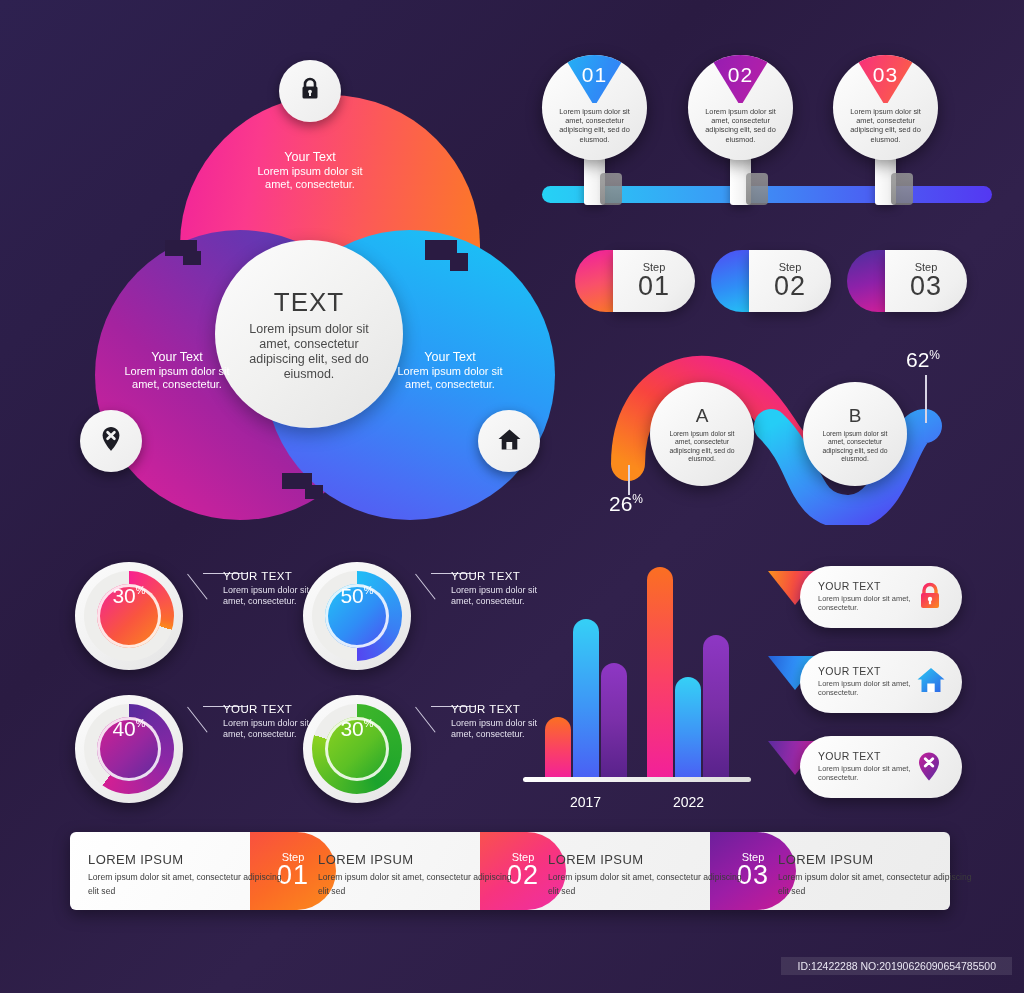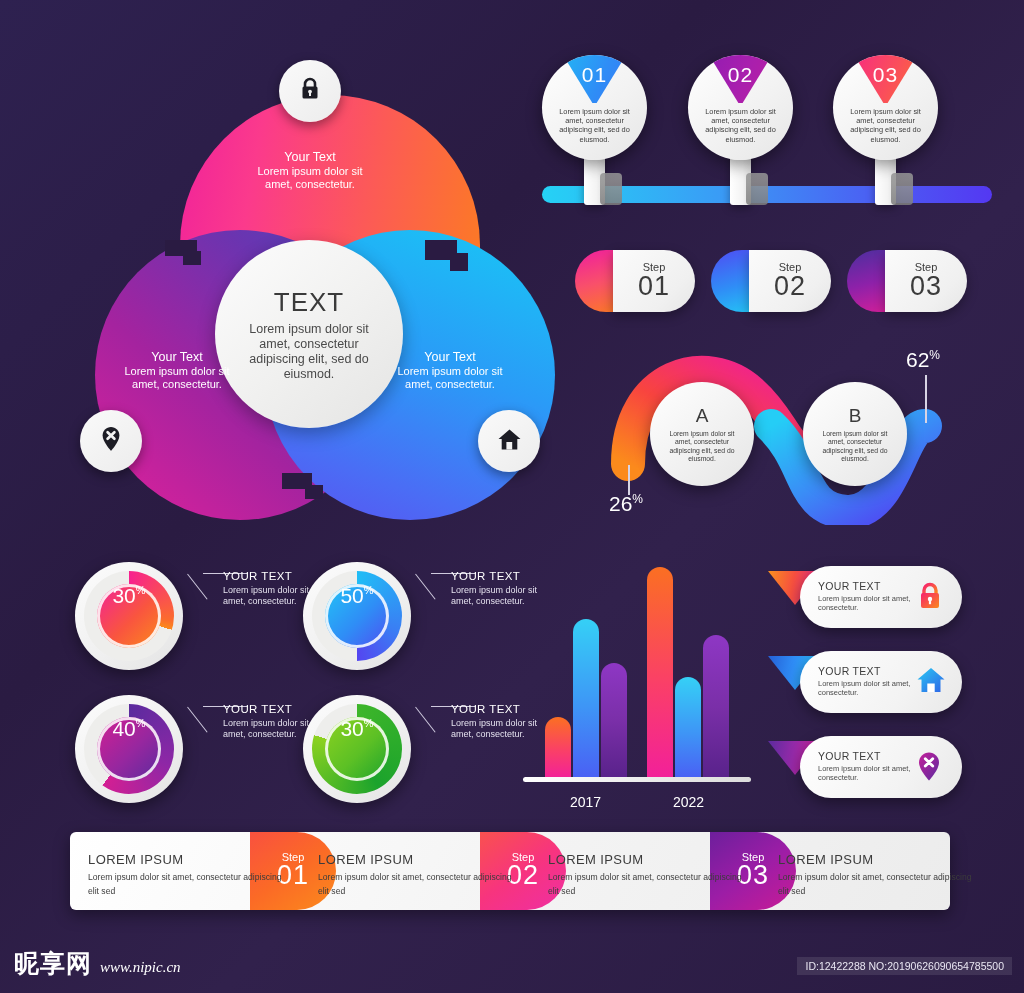--- a/index.html
+++ b/index.html
@@ -212,21 +212,21 @@
   #footer { left:0; bottom:0; width:1024px; height:68px; }
   .wm { position:absolute; left:14px; bottom:13px; display:flex; align-items:baseline; gap:8px; }
   .wm .cn {
     color:#fff; font-size:25px; font-weight:bold; letter-spacing:1px;
     font-family:"DejaVu Sans", sans-serif;
   }
   .wm .url { color:#fff; font-size:15px; font-style:italic; font-family:"Liberation Serif", serif; }
   .idbox {
     position:absolute; right:12px; bottom:18px;
     background:rgba(255,255,255,.10);
-    color:#e9e6f2; font-size:10.5px; padding:3px 8px;
+    color:#e9e6f2; font-size:10.5px; padding:3px 16px;
     font-family:"Liberation Sans", sans-serif;
   }
 </style>
 </head>
 <body>
 
 <div class="canvas">
 
   <div class="abs" id="cloud">
     <div class="petal petal-top"></div>
@@ -558,20 +558,16 @@
       <div class="th">LOREM IPSUM</div>
       <div class="tb">Lorem ipsum dolor sit amet, consectetur adipiscing elit sed</div>
     </div>
     <div class="tl-item" style="left:708px;">
       <div class="th">LOREM IPSUM</div>
       <div class="tb">Lorem ipsum dolor sit amet, consectetur adipiscing elit sed</div>
     </div>
   </div>
 
   <div class="abs" id="footer">
-    <div class="wm">
-      <span class="cn">昵享网</span>
-      <span class="url">www.nipic.cn</span>
-    </div>
     <div class="idbox">ID:12422288 NO:20190626090654785500</div>
   </div>
 
 </div>
 
 </body></html>

